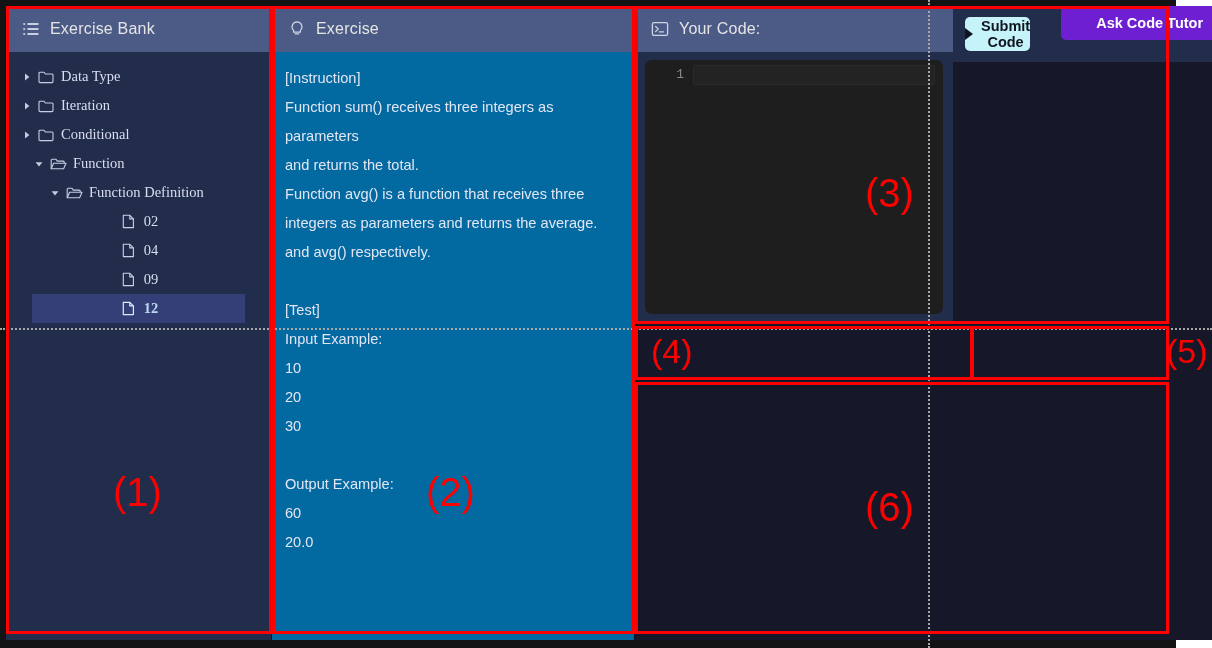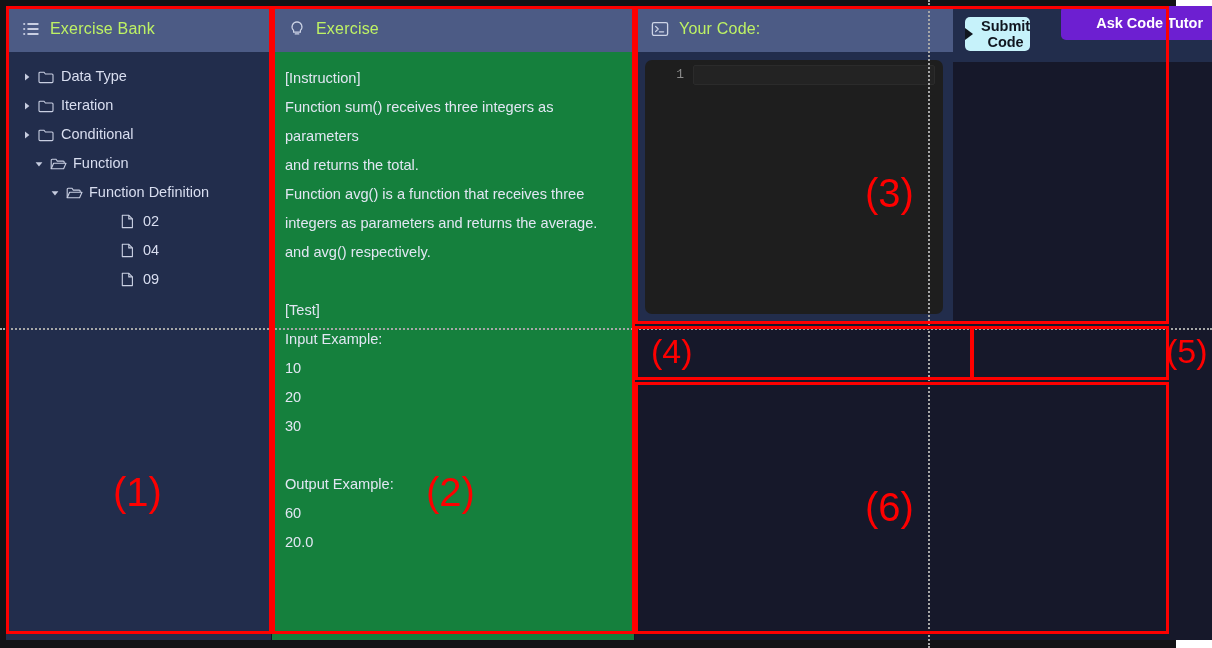--- a/index.html
+++ b/index.html
@@ -35,21 +35,21 @@
     overflow: hidden;
   }
   .panel-header {
     height: 46px;
     flex: 0 0 46px;
     background: #4c5b85;
     display: flex;
     align-items: center;
     gap: 10px;
     padding: 0 16px;
-    color: #bef264;
+    color: #e5e5e5;
     font-size: 16px;
     letter-spacing: .2px;
   }
   .panel-header .hicon {
     width: 18px; height: 18px;
     display: inline-flex;
     align-items: center; justify-content: center;
     flex: 0 0 18px;
   }
   .panel-body { flex: 1 1 auto; overflow: hidden; position: relative; }
@@ -63,20 +63,21 @@
   }
   #sidebar .panel-body { background: #222d4c; padding-top: 10px; }
   .tree-item {
     display: flex;
     align-items: center;
     height: 29px;
     color: #d9def0;
     font-size: 14.5px;
     padding-left: 12px;
     white-space: nowrap;
+    font-family: Liberation Serif, serif;
   }
   .tree-item.selected {
     background: #343f77;
     margin: 0 26px 0 26px;
     padding-left: 0;
     justify-content: center;
   }
   .tree-item.selected .label { color: #bcd8ef; font-weight: bold; }
   .chev {
     width: 18px; flex: 0 0 18px;
@@ -89,21 +90,21 @@
     margin-right: 5px;
   }
   .tree-item .label { line-height: 1; }
 
   
   #exercise {
     width: 363px;
     flex: 0 0 363px;
     border-right: 1px solid #0e1424;
   }
-  #exercise .panel-body { background: #15803d; padding: 12px 13px 0 13px; }
+  #exercise .panel-body { background: #0369a1; padding: 12px 13px 0 13px; }
   .ex-line {
     color: #e2e6f3;
     font-size: 14.6px;
     line-height: 29px;
     white-space: pre-wrap;
   }
   .ex-line.blank { height: 29px; }
 
   
   #right {
@@ -344,20 +345,29 @@
         <div class="tree-item" style="padding-left:0;justify-content:center">
           <span class="ficon">
             <svg width="13" height="15" viewBox="0 0 13 15">
                 <path d="M1.3 1.3 H7.8 L11.4 4.9 V13.6 H1.3 Z" fill="none" stroke="#ccd2e4" stroke-width="1.1" stroke-linejoin="round"></path>
                 <path d="M7.8 1.3 V4.9 H11.4" fill="none" stroke="#ccd2e4" stroke-width="1.1"></path>
               </svg>
           </span>
           <span class="label">09</span>
         </div>
 
+        <div class="tree-item selected">
+          <span class="ficon">
+            <svg width="13" height="15" viewBox="0 0 13 15">
+                <path d="M1.3 1.3 H7.8 L11.4 4.9 V13.6 H1.3 Z" fill="none" stroke="#e3e8f6" stroke-width="1.2" stroke-linejoin="round"></path>
+                <path d="M7.8 1.3 V4.9 H11.4" fill="none" stroke="#e3e8f6" stroke-width="1.2"></path>
+              </svg>
+          </span>
+          <span class="label">12</span>
+        </div>
 
       </div>
     </div>
 
     <div class="panel" id="exercise">
       <div class="panel-header">
         <span class="hicon">
           <svg width="18" height="18" viewBox="0 0 18 18">
             <path d="M9 1.8 A5 5 0 0 0 5.6 10.4 V12.2 H12.4 V10.4 A5 5 0 0 0 9 1.8 Z" fill="none" stroke="#cdd4e6" stroke-width="1.2"></path>
             <rect x="6.6" y="13.2" width="4.8" height="1.3" rx="0.6" fill="#cdd4e6"></rect>

